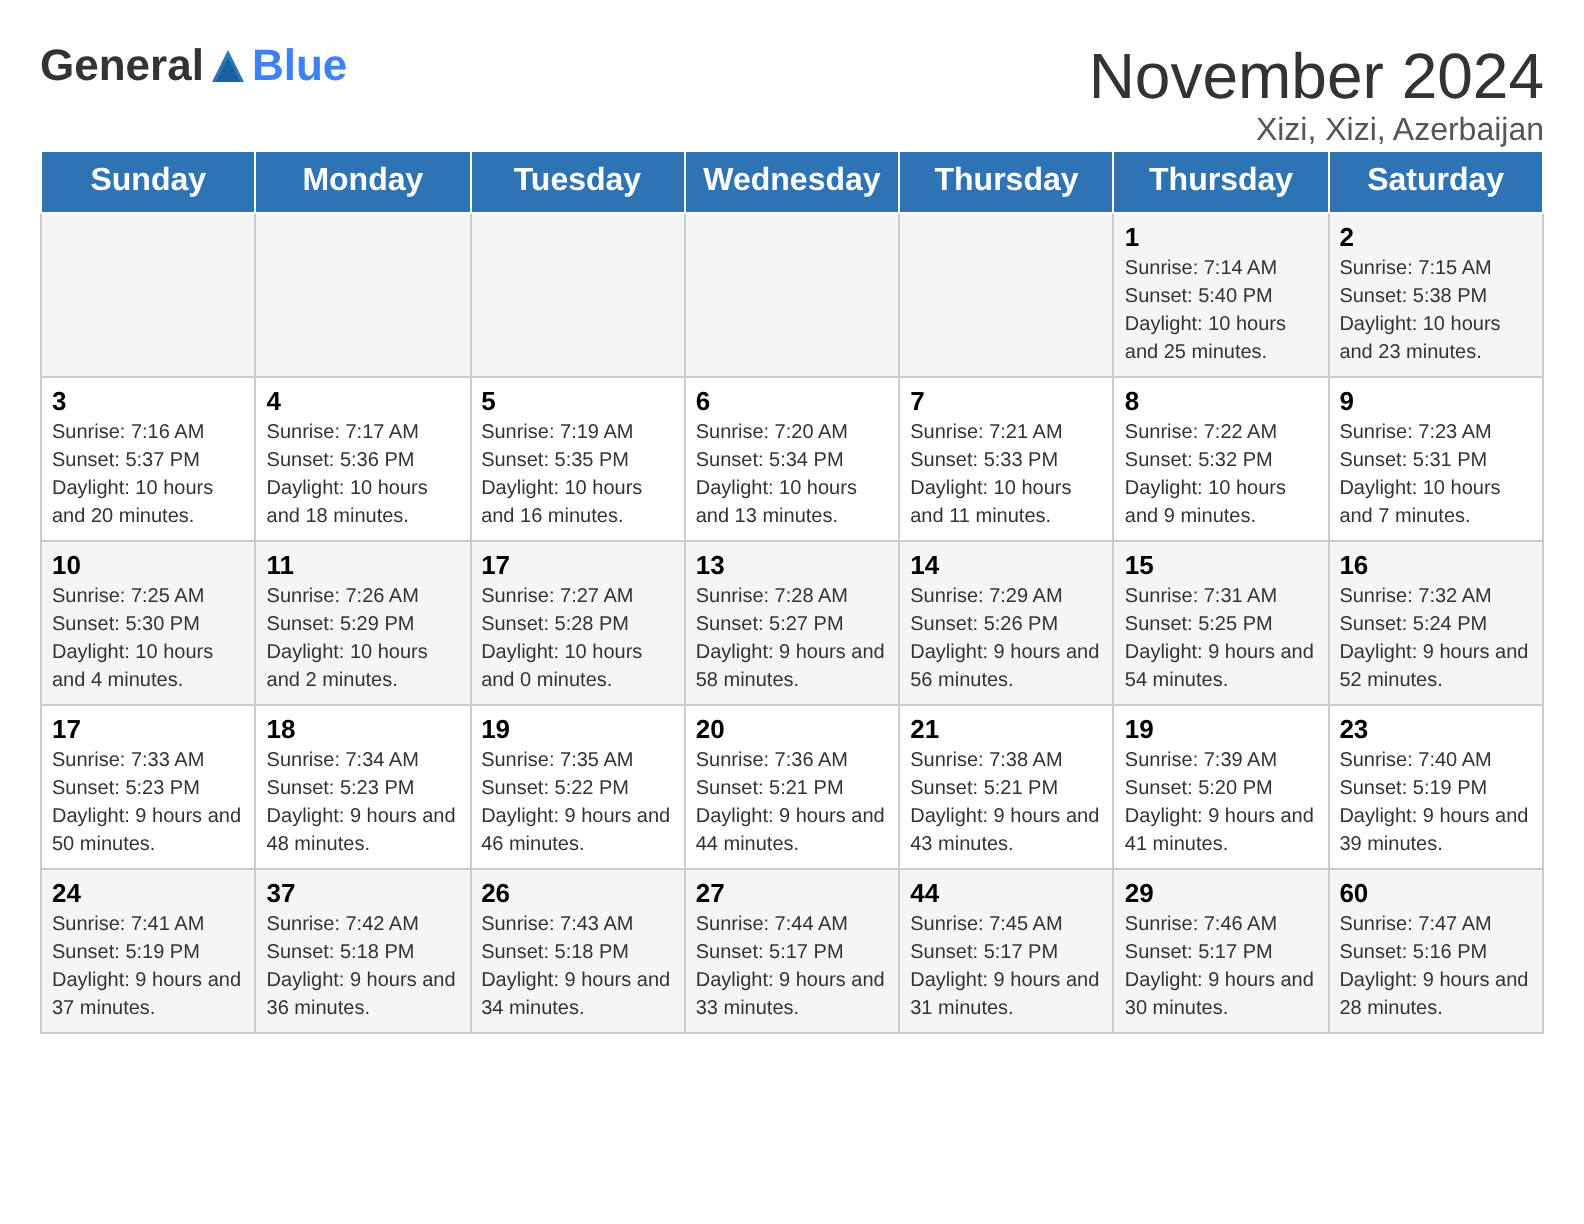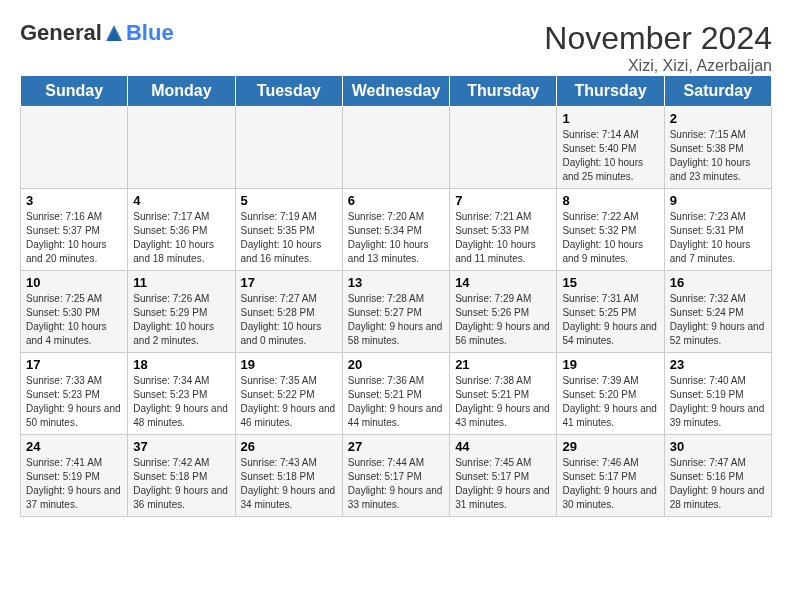--- a/index.html
+++ b/index.html
@@ -247,18 +247,18 @@
         </td>
         <td>
           <span class="day-number">44</span>
           <div class="day-info">Sunrise: 7:45 AM<br>Sunset: 5:17 PM<br>Daylight: 9 hours and 31 minutes.</div>
         </td>
         <td>
           <span class="day-number">29</span>
           <div class="day-info">Sunrise: 7:46 AM<br>Sunset: 5:17 PM<br>Daylight: 9 hours and 30 minutes.</div>
         </td>
         <td>
-          <span class="day-number">30</span>
+          <span class="day-number">60</span>
           <div class="day-info">Sunrise: 7:47 AM<br>Sunset: 5:16 PM<br>Daylight: 9 hours and 28 minutes.</div>
         </td>
       </tr>
     </tbody>
 </table>
 
 </body></html>

